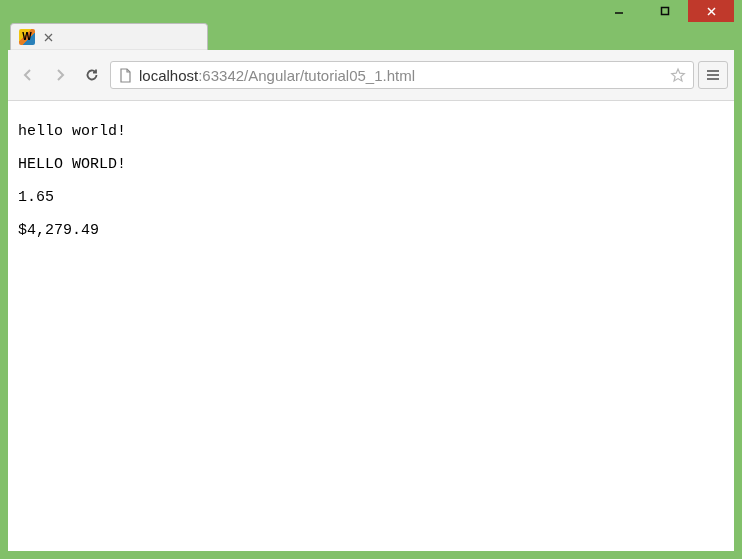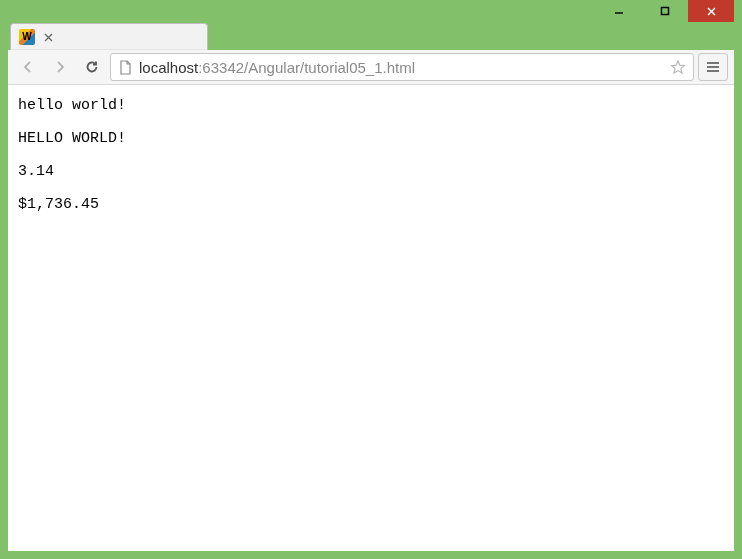--- a/index.html
+++ b/index.html
@@ -91,21 +91,21 @@
     display:flex;align-items:center;justify-content:center;
   }
 
   
   .toolbar {
     height: 34px;
     background: #f5f5f5;
     border-bottom: 1px solid #d8d8d8;
     display: flex;
     align-items: center;
-    padding: 0 6px;
+    padding: 8px 6px;
     gap: 4px;
   }
   .nav-btn {
     width: 28px; height: 28px;
     display:flex;align-items:center;justify-content:center;
     border-radius:3px;
     color:#595959;
   }
   .nav-btn.disabled { color:#b8b8b8; }
   .addr {
@@ -151,21 +151,21 @@
   
   .content {
     flex:1;
     background:#fff;
     padding: 12px 10px;
     font-family: "SimSun","NSimSun","Courier New",monospace;
     font-size: 15px;
     color:#000;
   }
   .content p {
-    margin: 0 0 16px 0;
+    margin: 10px 0 16px 0;
   }
 
   
   .watermark {
     position:absolute;
     right: 6px;
     bottom: 2px;
     font-size: 11px;
     color: #bfbfbf;
     text-align: right;
@@ -250,18 +250,18 @@
           <line x1="1" y1="2" x2="13" y2="2" stroke="currentColor" stroke-width="1.6"></line>
           <line x1="1" y1="6" x2="13" y2="6" stroke="currentColor" stroke-width="1.6"></line>
           <line x1="1" y1="10" x2="13" y2="10" stroke="currentColor" stroke-width="1.6"></line>
         </svg>
     </div>
   </div>
 
   <div class="content">
     <p>hello world!</p>
     <p>HELLO WORLD!</p>
-    <p>3.14</p>
-    <p>$1,736.45</p>
+    <p>1.65</p>
+    <p>$4,279.49</p>
   </div>
 
 
 </div>
 
 </body></html>

